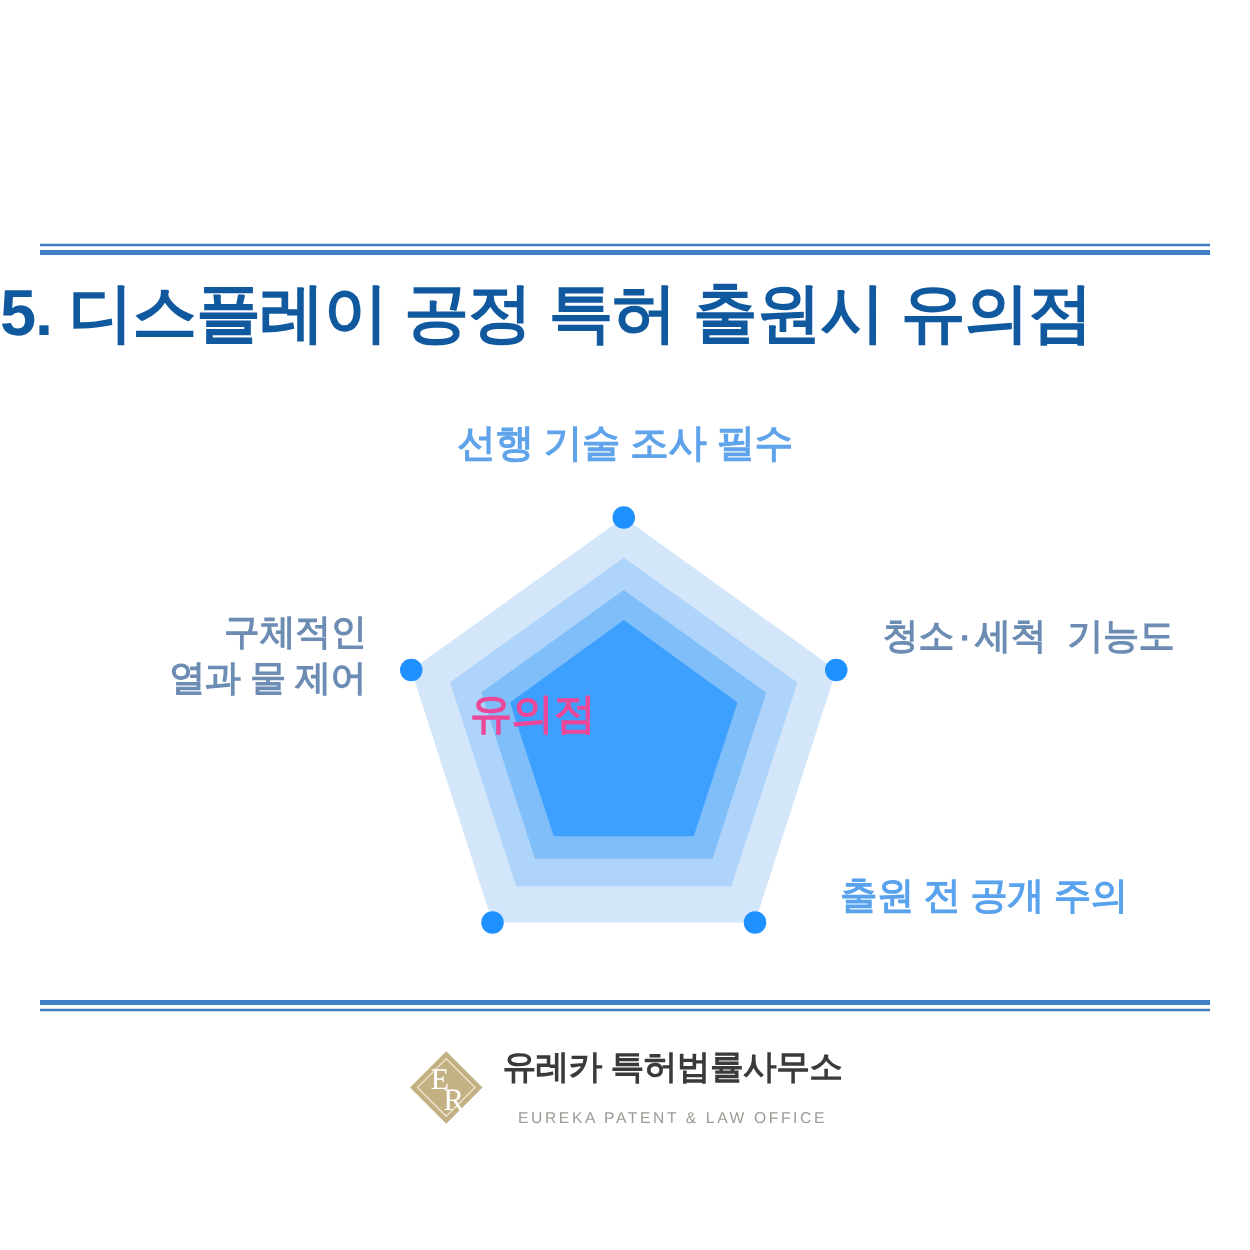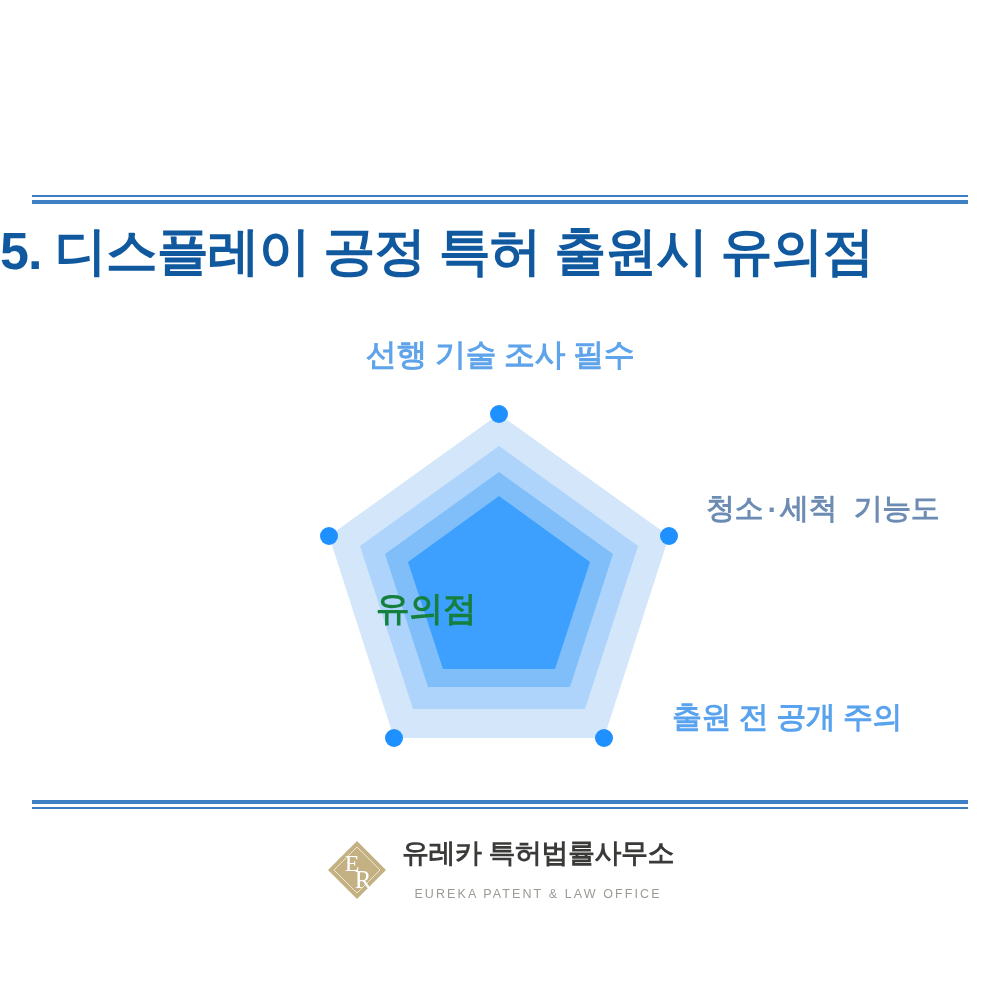--- a/index.html
+++ b/index.html
@@ -75,24 +75,23 @@
   }
 
   .center-label {
     position: absolute;
     left: 0;
     top: 248px;
     width: 852px;
     text-align: center;
     font-size: 34px;
     font-weight: bold;
-    color: #15803d;
+    color: #ec4899;
     letter-spacing: -0.5px;
     pointer-events: none;
-    margin-top: 38px;
   }
 
   
   .node-label {
     position: absolute;
     font-weight: bold;
     line-height: 1.28;
     white-space: nowrap;
   }
   .node-top {
@@ -220,20 +219,24 @@
       <div>청소·세척 기능도</div>
     </div>
 
     <div class="node-label node-bright">
       <div>출원 전 공개 주의</div>
     </div>
 
     <div class="node-label node-bleft">
     </div>
 
+    <div class="node-label node-left">
+      <div>구체적인</div>
+      <div>열과 물 제어</div>
+    </div>
   </div>
 
   <div class="rule rule-bottom">
     <div class="ln ln-thick"></div>
     <div class="ln ln-thin"></div>
   </div>
 
   <div class="footer">
     <div class="logo-mark">
       <svg viewBox="0 0 62 62" width="62" height="62">

